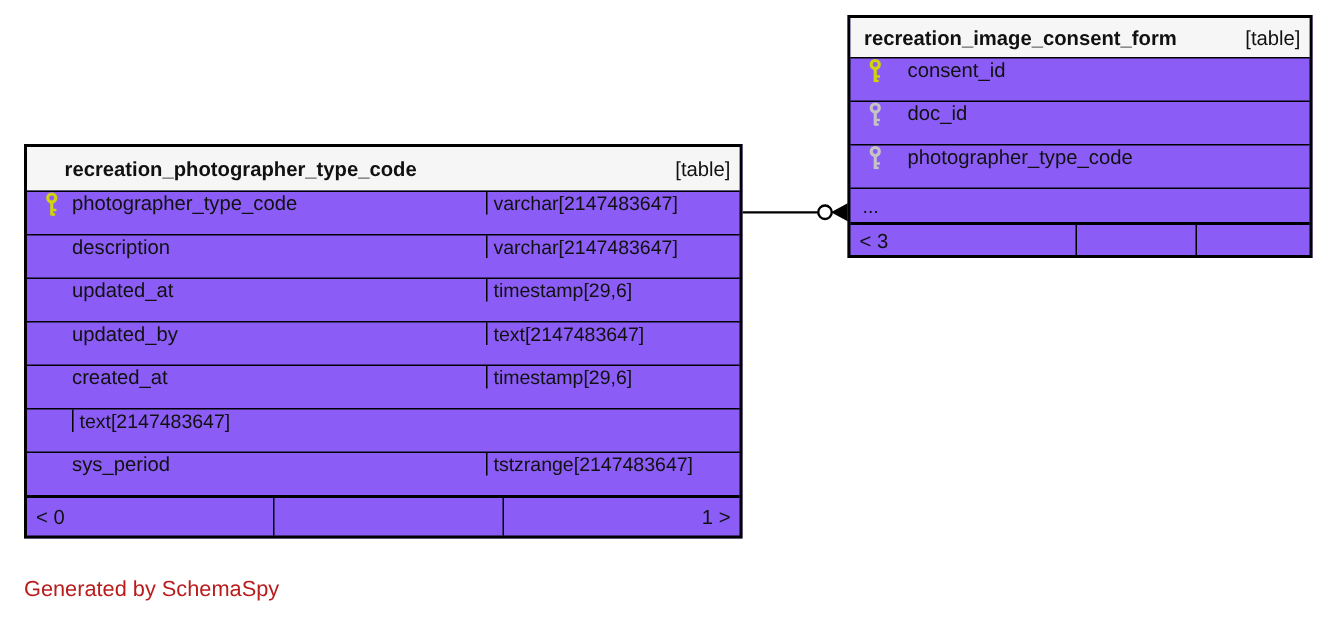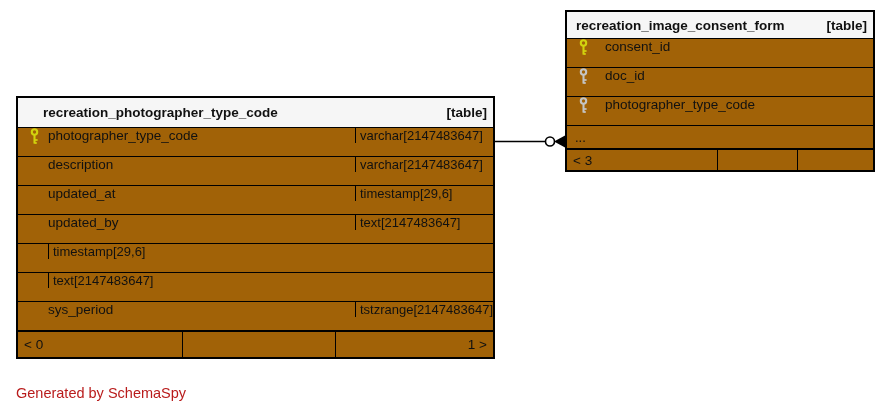--- a/index.html
+++ b/index.html
@@ -1,36 +1,36 @@
 <!DOCTYPE html>
 <html><head>
 <meta charset="utf-8">
 <style>
   * { margin:0; padding:0; box-sizing:border-box; }
   html,body { width:891px; height:415px; background:#ffffff; overflow:hidden;
     font-family:"Liberation Sans","DejaVu Sans",sans-serif; color:#111; }
   .canvas { position:absolute; inset:0; width:891px; height:415px; }
 
-  .dbtable { position:absolute; background:#a16207; border:2px solid #000; }
+  .dbtable { position:absolute; background:#8b5cf6; border:2px solid #000; }
   .dbtable.left  { left:16px;  top:96px;  width:479px; }
   .dbtable.right { left:565px; top:10px;  width:310px; }
 
   .thead { display:flex; justify-content:space-between; align-items:center;
     background:#f6f6f6; padding:0 6px 0 9px; font-size:13.5px; }
   .left  .thead { height:29px;padding-left:25px; }
   .right .thead { height:26px; }
   .tname { font-weight:bold; white-space:nowrap; }
-  .ttag  { font-weight:bold; white-space:nowrap;text-align:center; }
+  .ttag  { font-weight:normal; white-space:nowrap;text-align:center; }
 
   .trow { display:flex; align-items:flex-start; border-top:1.5px solid #000; height:29px; }
   .keycell { flex:none; display:flex; align-items:center; }
   .left  .keycell { width:30px; padding-left:11px; }
   .right .keycell { width:38px; padding-left:11px; }
   .colname { flex:1; display:flex; align-items:center; font-size:13.5px; white-space:nowrap; }
-  .coltype { flex:none; width:138px; border-left:1.5px solid #000; display:flex;
+  .coltype { flex:none; width:169px; border-left:1.5px solid #000; display:flex;
     align-items:center; padding-left:4px; font-size:13px; white-space:nowrap; }
 
   .ellipsis-row { border-top:1.5px solid #000; height:23px; display:flex;
     align-items:center; padding-left:8px; font-size:13px; }
 
   .tfoot { display:flex; border-top:2px solid #000; font-size:13.5px; }
   .left  .tfoot { height:27px; }
   .right .tfoot { height:22px; }
   .fcell { display:flex; align-items:center; padding:0 6px; }
   .fcell + .fcell { border-left:1.5px solid #000; }
@@ -84,20 +84,21 @@
           <span class="colname">updated_at</span>
           <span class="coltype">timestamp[29,6]</span>
         </div>
         <div class="trow">
           <span class="keycell"></span>
           <span class="colname">updated_by</span>
           <span class="coltype">text[2147483647]</span>
         </div>
         <div class="trow">
           <span class="keycell"></span>
+          <span class="colname">created_at</span>
           <span class="coltype">timestamp[29,6]</span>
         </div>
         <div class="trow">
           <span class="keycell"></span>
           <span class="coltype">text[2147483647]</span>
         </div>
         <div class="trow">
           <span class="keycell"></span>
           <span class="colname">sys_period</span>
           <span class="coltype">tstzrange[2147483647]</span>

